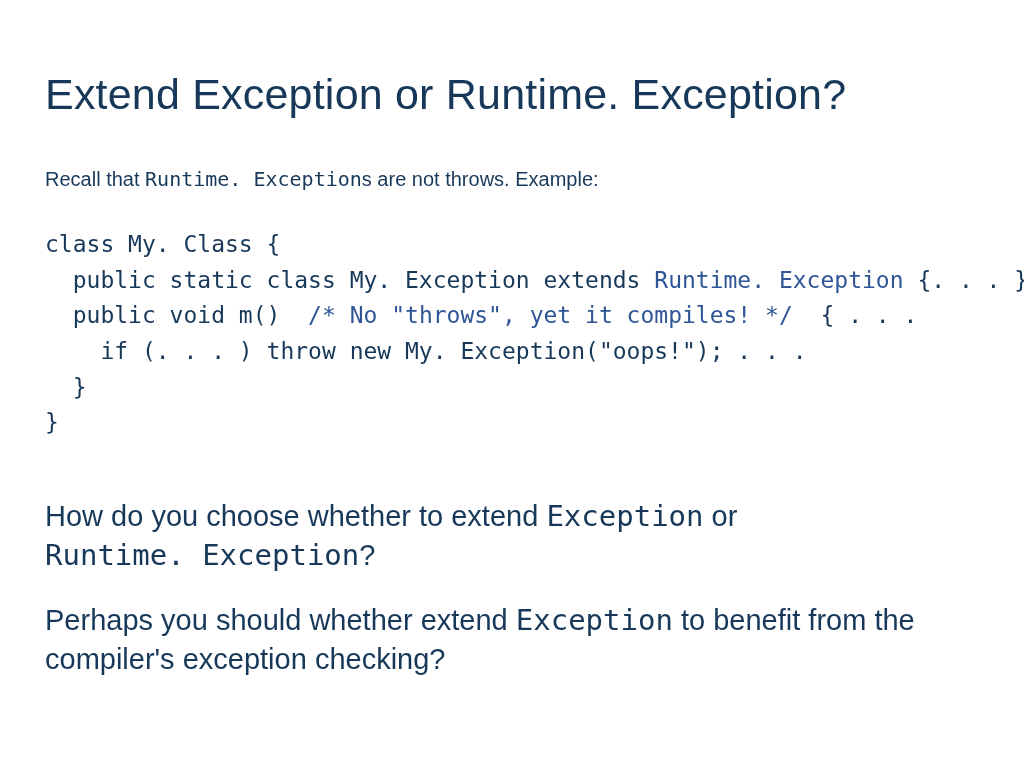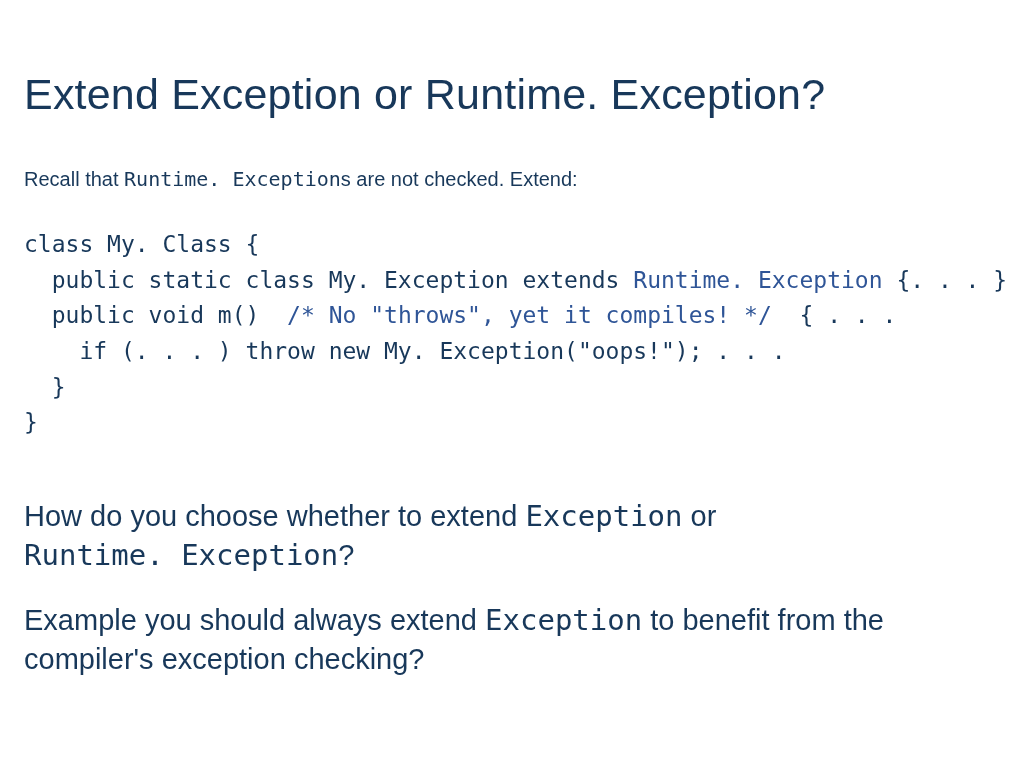--- a/index.html
+++ b/index.html
@@ -6,21 +6,21 @@
     margin: 0;
     padding: 0;
     width: 1024px;
     height: 768px;
     background: #ffffff;
     font-family: Verdana, Geneva, sans-serif;
     color: #18385a;
   }
   .slide {
     box-sizing: border-box;
-    padding: 70px 28px 40px 24px;
+    padding: 70px 28px 40px 45px;
   }
   h1.title {
     font-size: 43px;
     font-weight: 400;
     margin: 0 0 48px 0;
     color: #18385a;
     letter-spacing: 0.2px;
   }
   p.intro {
     font-size: 20px;
@@ -49,31 +49,31 @@
   }
 </style>
 </head>
 <body>
 
 <div class="slide">
 
   <h1 class="title">Extend Exception or Runtime. Exception?</h1>
 
   <p class="intro">
-    <span>Recall that </span><span class="mono">Runtime. Exception</span><span>s are not checked.  Extend:</span>
+    <span>Recall that </span><span class="mono">Runtime. Exception</span><span>s are not throws.  Example:</span>
   </p>
 
   <pre class="code"><span>class My. Class {</span>
 <span>  public static class My. Exception extends </span><span class="hl-type">Runtime. Exception</span><span> {. . . }</span>
 <span>  public void m()  </span><span class="hl-comment">/* No "throws", yet it compiles! */</span><span>  { . . .</span>
 <span>    if (. . . ) throw new My. Exception("oops!"); . . .</span>
 <span>  }</span>
 <span>}</span></pre>
 
   <p class="body">
     <span>How do you choose whether to extend </span><span class="mono">Exception</span><span> or </span><br><span class="mono">Runtime. Exception</span><span>?</span>
   </p>
 
   <p class="body">
-    <span>Example you should always extend </span><span class="mono">Exception</span><span>  to benefit from the compiler's exception checking?</span>
+    <span>Perhaps you should whether extend </span><span class="mono">Exception</span><span>  to benefit from the compiler's exception checking?</span>
   </p>
 
 </div>
 
 </body></html>

